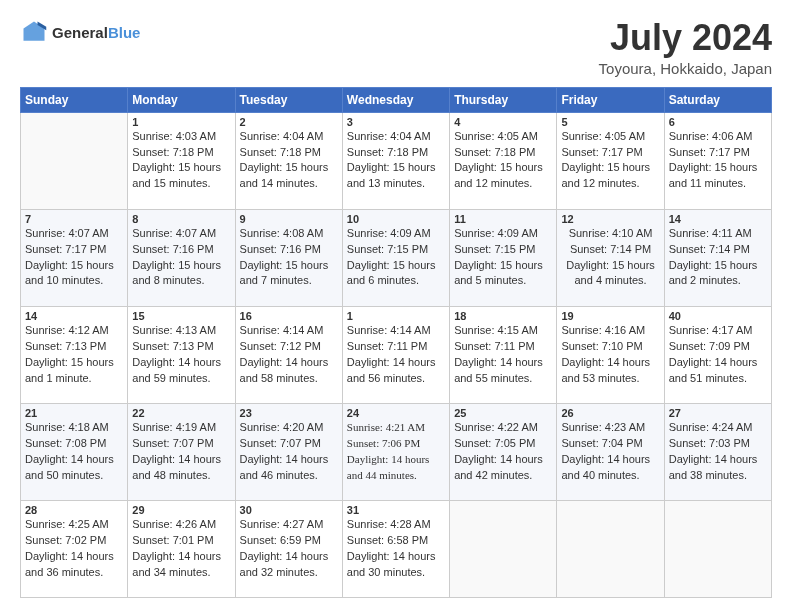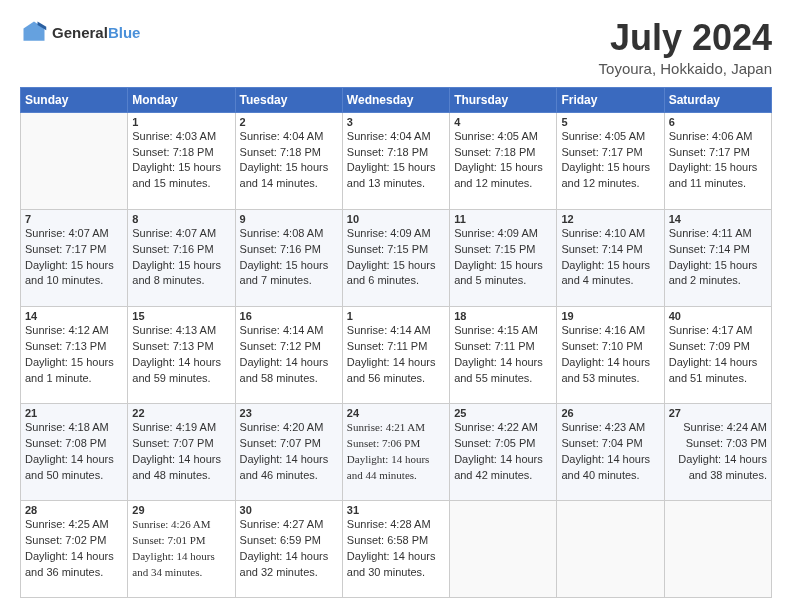--- a/index.html
+++ b/index.html
@@ -202,21 +202,21 @@
           </td>
           <td>
             <span class="day-num">11</span>
             <div class="day-info" style="white-space: pre-line;">Sunrise: 4:09 AM
 Sunset: 7:15 PM
 Daylight: 15 hours
 and 5 minutes.</div>
           </td>
           <td>
             <span class="day-num">12</span>
-            <div class="day-info" style="white-space: pre-line;">Sunrise: 4:10 AM
+            <div class="day-info" style="white-space: pre-line; text-align: center;">Sunrise: 4:10 AM
 Sunset: 7:14 PM
 Daylight: 15 hours
 and 4 minutes.</div>
           </td>
           <td>
             <span class="day-num">14</span>
             <div class="day-info" style="white-space: pre-line;">Sunrise: 4:11 AM
 Sunset: 7:14 PM
 Daylight: 15 hours
 and 2 minutes.</div>
@@ -311,37 +311,37 @@
           </td>
           <td>
             <span class="day-num">26</span>
             <div class="day-info" style="white-space: pre-line;">Sunrise: 4:23 AM
 Sunset: 7:04 PM
 Daylight: 14 hours
 and 40 minutes.</div>
           </td>
           <td>
             <span class="day-num">27</span>
-            <div class="day-info" style="white-space: pre-line; text-align: right;">Sunrise: 4:24 AM
+            <div class="day-info" style="white-space: pre-line;">Sunrise: 4:24 AM
 Sunset: 7:03 PM
 Daylight: 14 hours
 and 38 minutes.</div>
           </td>
         </tr>
         <tr>
           <td>
             <span class="day-num">28</span>
             <div class="day-info" style="white-space: pre-line;">Sunrise: 4:25 AM
 Sunset: 7:02 PM
 Daylight: 14 hours
 and 36 minutes.</div>
           </td>
           <td>
             <span class="day-num">29</span>
-            <div class="day-info" style="white-space: pre-line; font-family: Liberation Serif, serif;">Sunrise: 4:26 AM
+            <div class="day-info" style="white-space: pre-line;">Sunrise: 4:26 AM
 Sunset: 7:01 PM
 Daylight: 14 hours
 and 34 minutes.</div>
           </td>
           <td>
             <span class="day-num">30</span>
             <div class="day-info" style="white-space: pre-line;">Sunrise: 4:27 AM
 Sunset: 6:59 PM
 Daylight: 14 hours
 and 32 minutes.</div>

